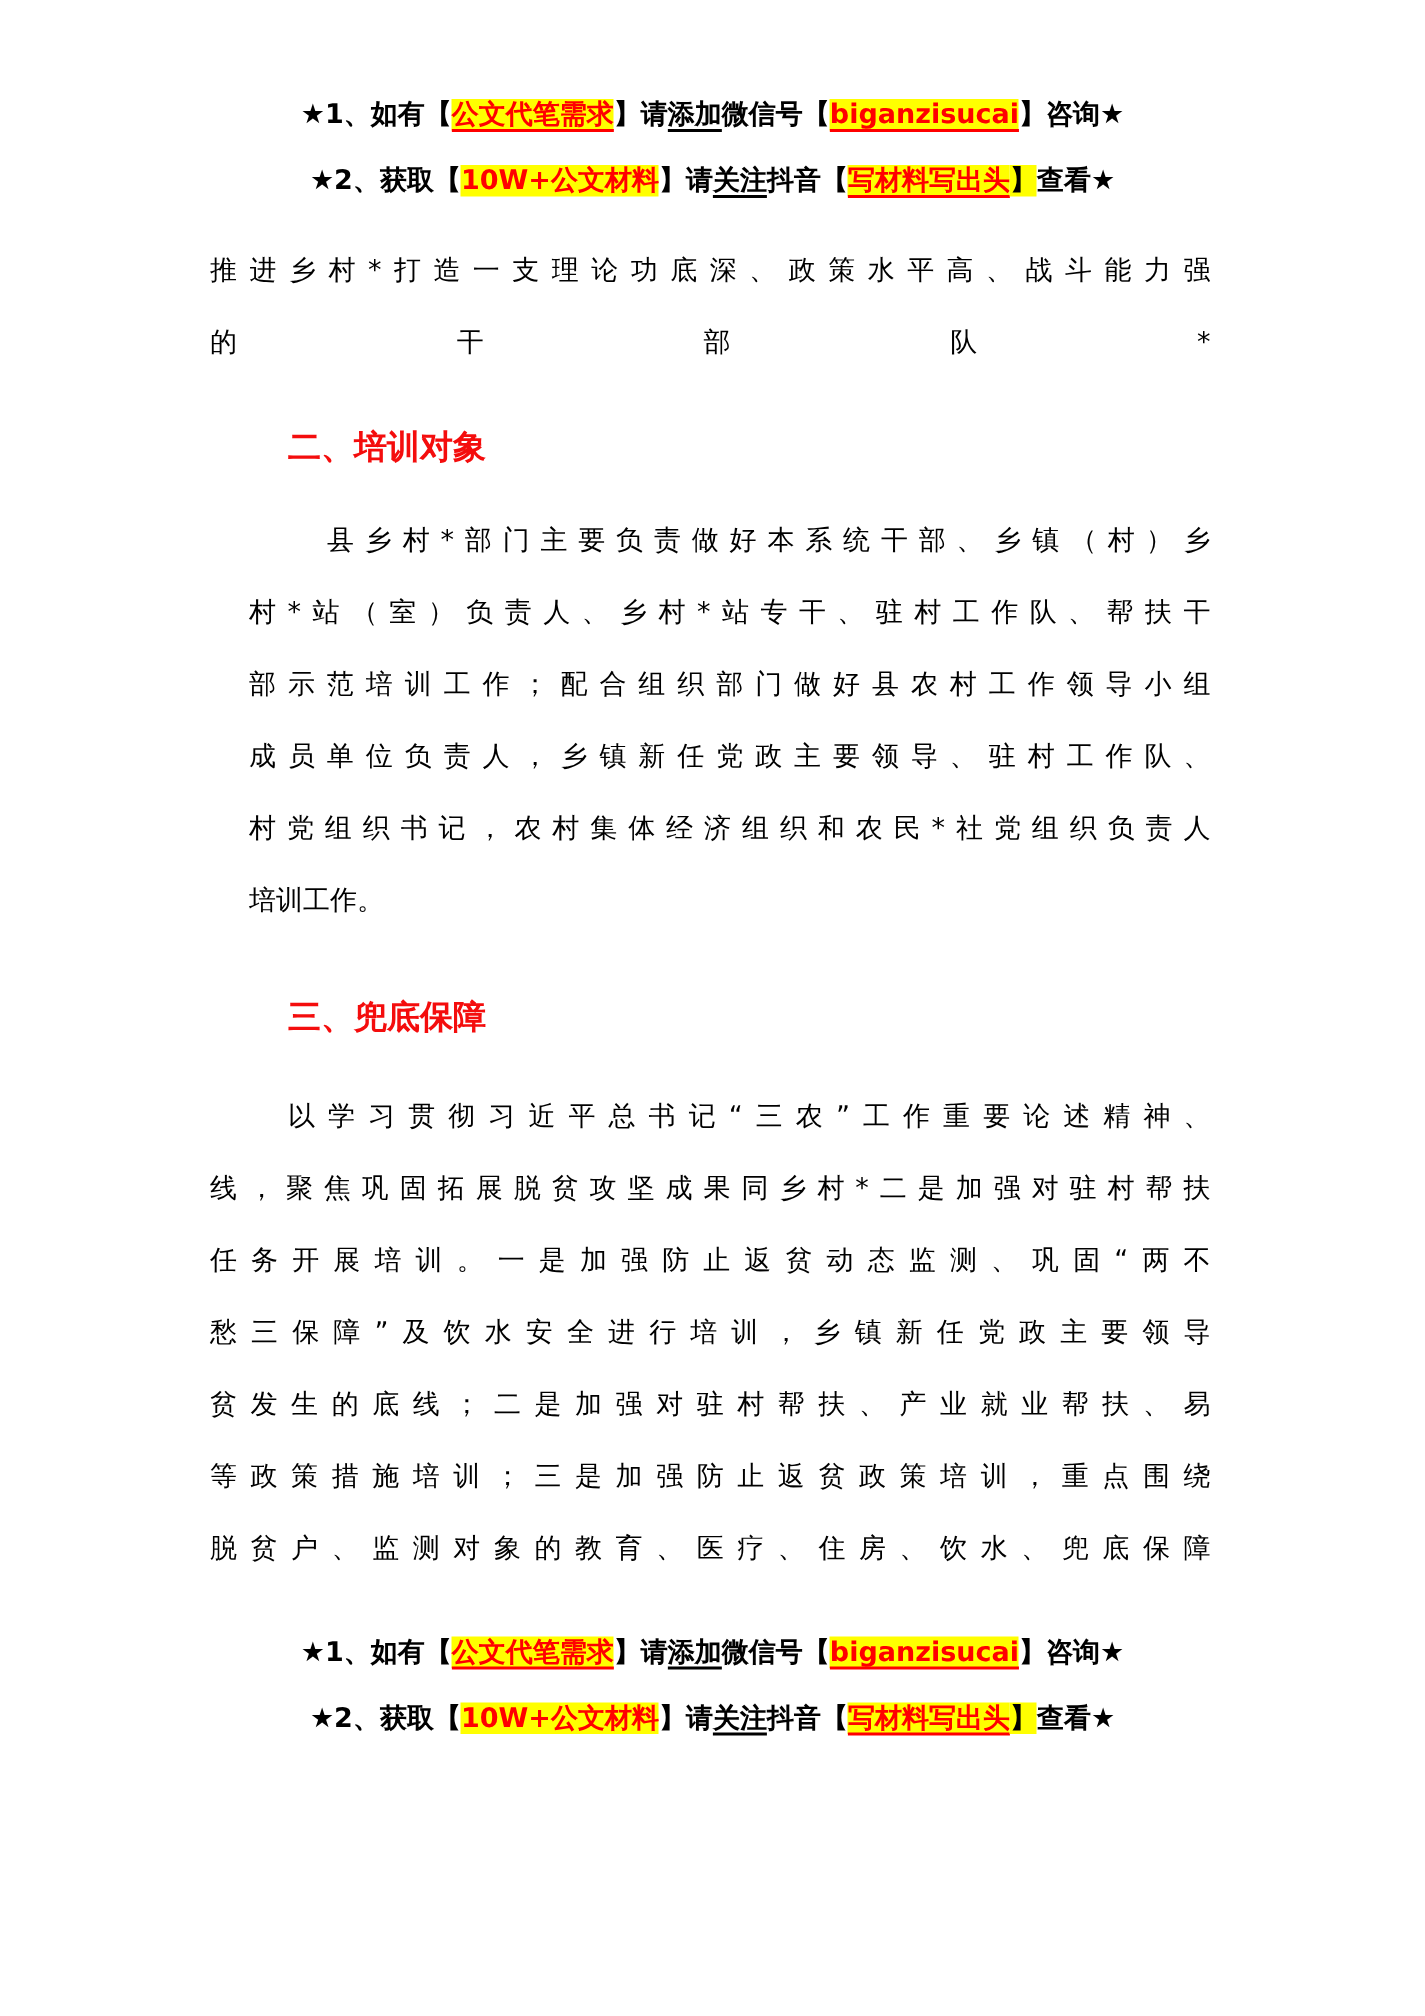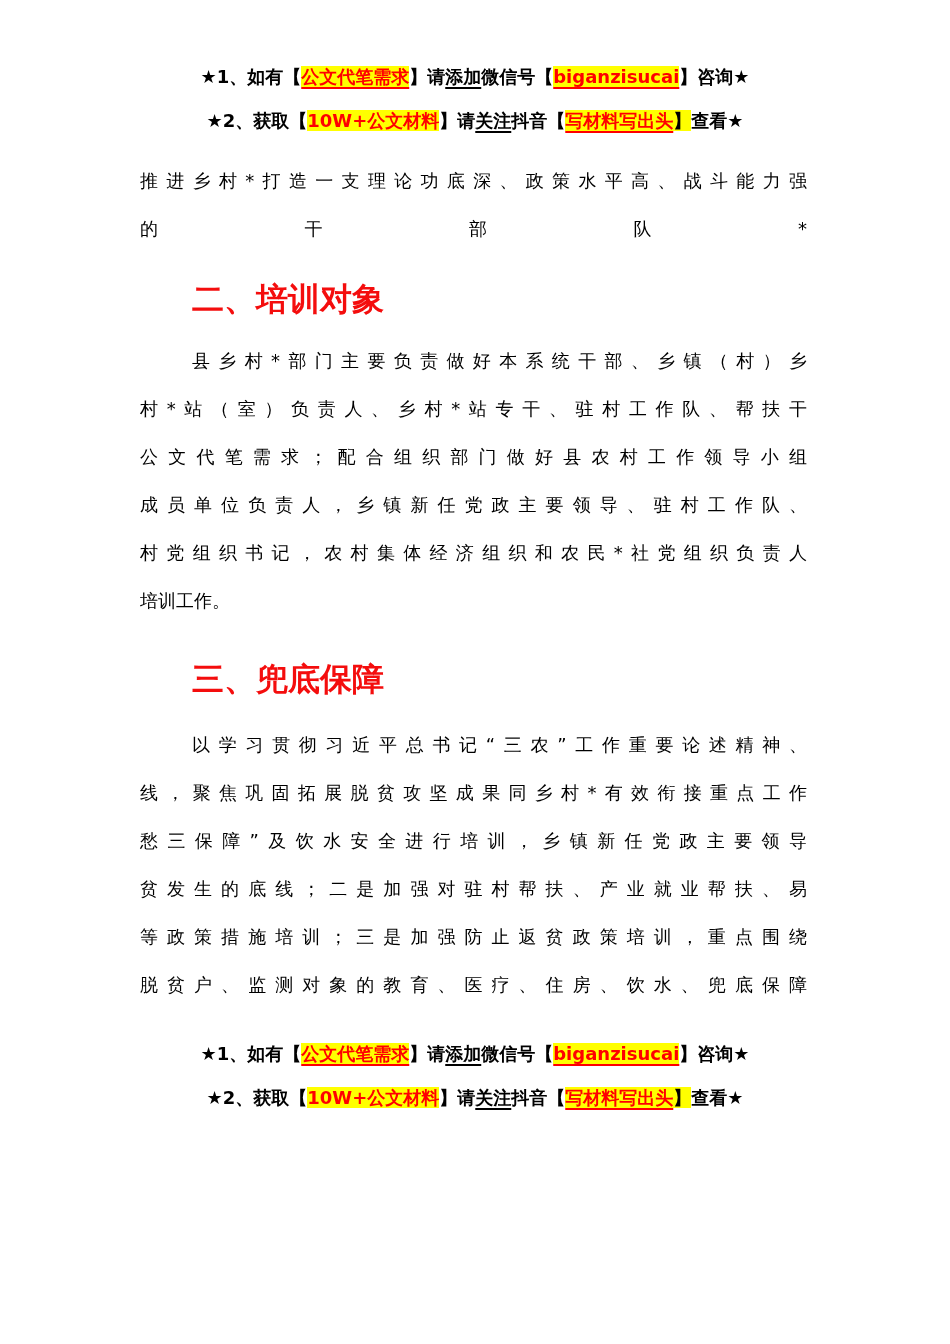--- a/index.html
+++ b/index.html
@@ -58,59 +58,60 @@
     white-space: nowrap;
     text-align: left;
   }
   .line.fill {
     text-align: justify;
     text-align-last: justify;
     text-justify: inter-character;
   }
   .line.ind { text-indent: 52px; }
   .heading {
-    font-size: 32px;
+    font-size: 22px;
     line-height: 48px;
     font-weight: bold;
     color: var(--heading_red, #f40d0d);
     padding-left: 52px;
   }
   
   .b0 { margin-top: 14px; }
   .b1 { margin-top: 22px; }
-  .b2 { margin-top: 14px; }
+  .b2 { margin-top: 14px; margin-left: 26px; }
   .b3 { margin-top: 30px; }
   .b4 { margin-top: 18px; }
 </style>
 </head>
 <body>
 
 <div class="banner banner-top">
     <div class="bl"><span class="seg plain">★1、如有【</span><span class="seg hl-red-underline">公文代笔需求</span><span class="seg plain">】请</span><span class="seg underline">添加</span><span class="seg plain">微信号【</span><span class="seg hl-red-underline">biganzisucai</span><span class="seg plain">】咨询★</span></div>
     <div class="bl"><span class="seg plain">★2、获取【</span><span class="seg hl-red">10W+公文材料</span><span class="seg plain">】请</span><span class="seg underline">关注</span><span class="seg plain">抖音【</span><span class="seg hl-red-underline">写材料写出头</span><span class="seg hl">】</span><span class="seg plain">查看★</span></div>
   </div>
 
 <div class="content">
     <div class="para b0">
       <div class="line fill">推进乡村*打造一支理论功底深、政策水平高、战斗能力强</div>
       <div class="line fill">的干部队*</div>
     </div>
     <div class="heading b1">二、培训对象</div>
     <div class="para b2">
       <div class="line fill ind">县乡村*部门主要负责做好本系统干部、乡镇（村）乡</div>
       <div class="line fill">村*站（室）负责人、乡村*站专干、驻村工作队、帮扶干</div>
-      <div class="line fill">公文代笔需求；配合组织部门做好县农村工作领导小组</div>
+      <div class="line fill">部示范培训工作；配合组织部门做好县农村工作领导小组</div>
       <div class="line fill">成员单位负责人，乡镇新任党政主要领导、驻村工作队、</div>
       <div class="line fill">村党组织书记，农村集体经济组织和农民*社党组织负责人</div>
       <div class="line">培训工作。</div>
     </div>
     <div class="heading b3">三、兜底保障</div>
     <div class="para b4">
       <div class="line fill ind">以学习贯彻习近平总书记“三农”工作重要论述精神、</div>
-      <div class="line fill">线，聚焦巩固拓展脱贫攻坚成果同乡村*有效衔接重点工作</div>
+      <div class="line fill">线，聚焦巩固拓展脱贫攻坚成果同乡村*二是加强对驻村帮扶</div>
+      <div class="line fill">任务开展培训。一是加强防止返贫动态监测、巩固“两不</div>
       <div class="line fill">愁三保障”及饮水安全进行培训，乡镇新任党政主要领导</div>
       <div class="line fill">贫发生的底线；二是加强对驻村帮扶、产业就业帮扶、易</div>
       <div class="line fill">等政策措施培训；三是加强防止返贫政策培训，重点围绕</div>
       <div class="line fill">脱贫户、监测对象的教育、医疗、住房、饮水、兜底保障</div>
     </div>
   </div>
 
 <div class="banner banner-bottom">
     <div class="bl"><span class="seg plain">★1、如有【</span><span class="seg hl-red-underline">公文代笔需求</span><span class="seg plain">】请</span><span class="seg underline">添加</span><span class="seg plain">微信号【</span><span class="seg hl-red-underline">biganzisucai</span><span class="seg plain">】咨询★</span></div>
     <div class="bl"><span class="seg plain">★2、获取【</span><span class="seg hl-red">10W+公文材料</span><span class="seg plain">】请</span><span class="seg underline">关注</span><span class="seg plain">抖音【</span><span class="seg hl-red-underline">写材料写出头</span><span class="seg hl">】</span><span class="seg plain">查看★</span></div>

